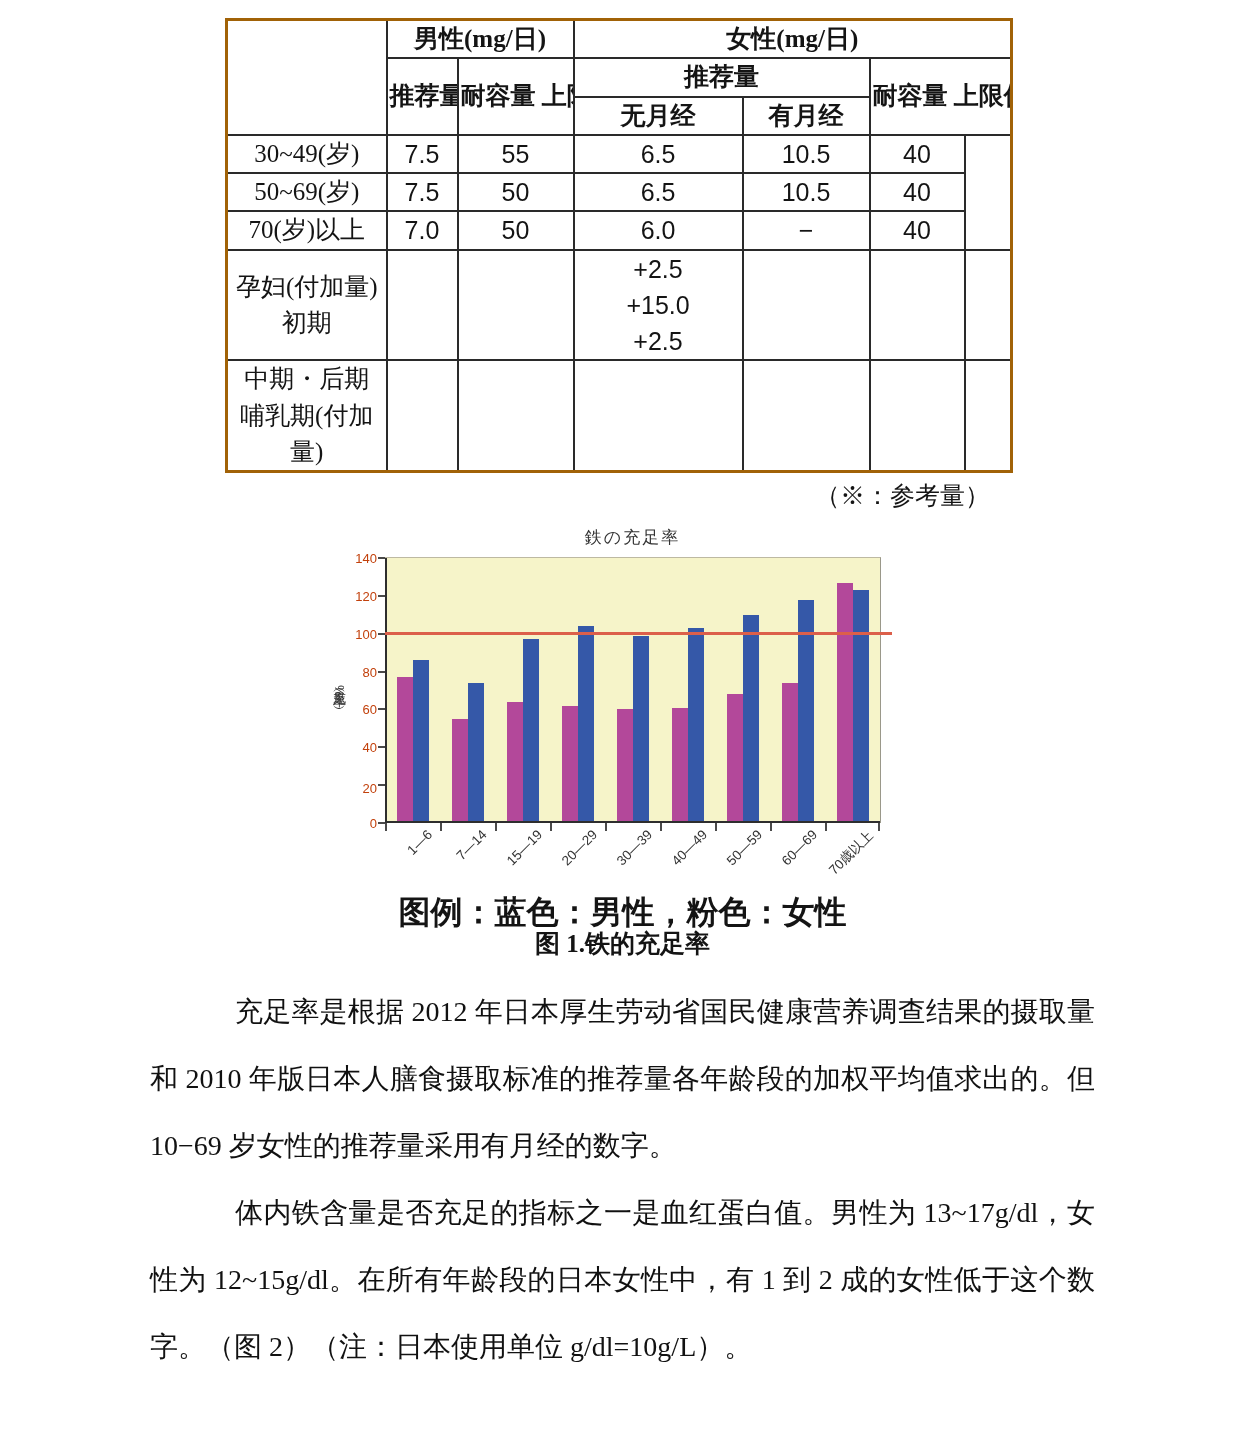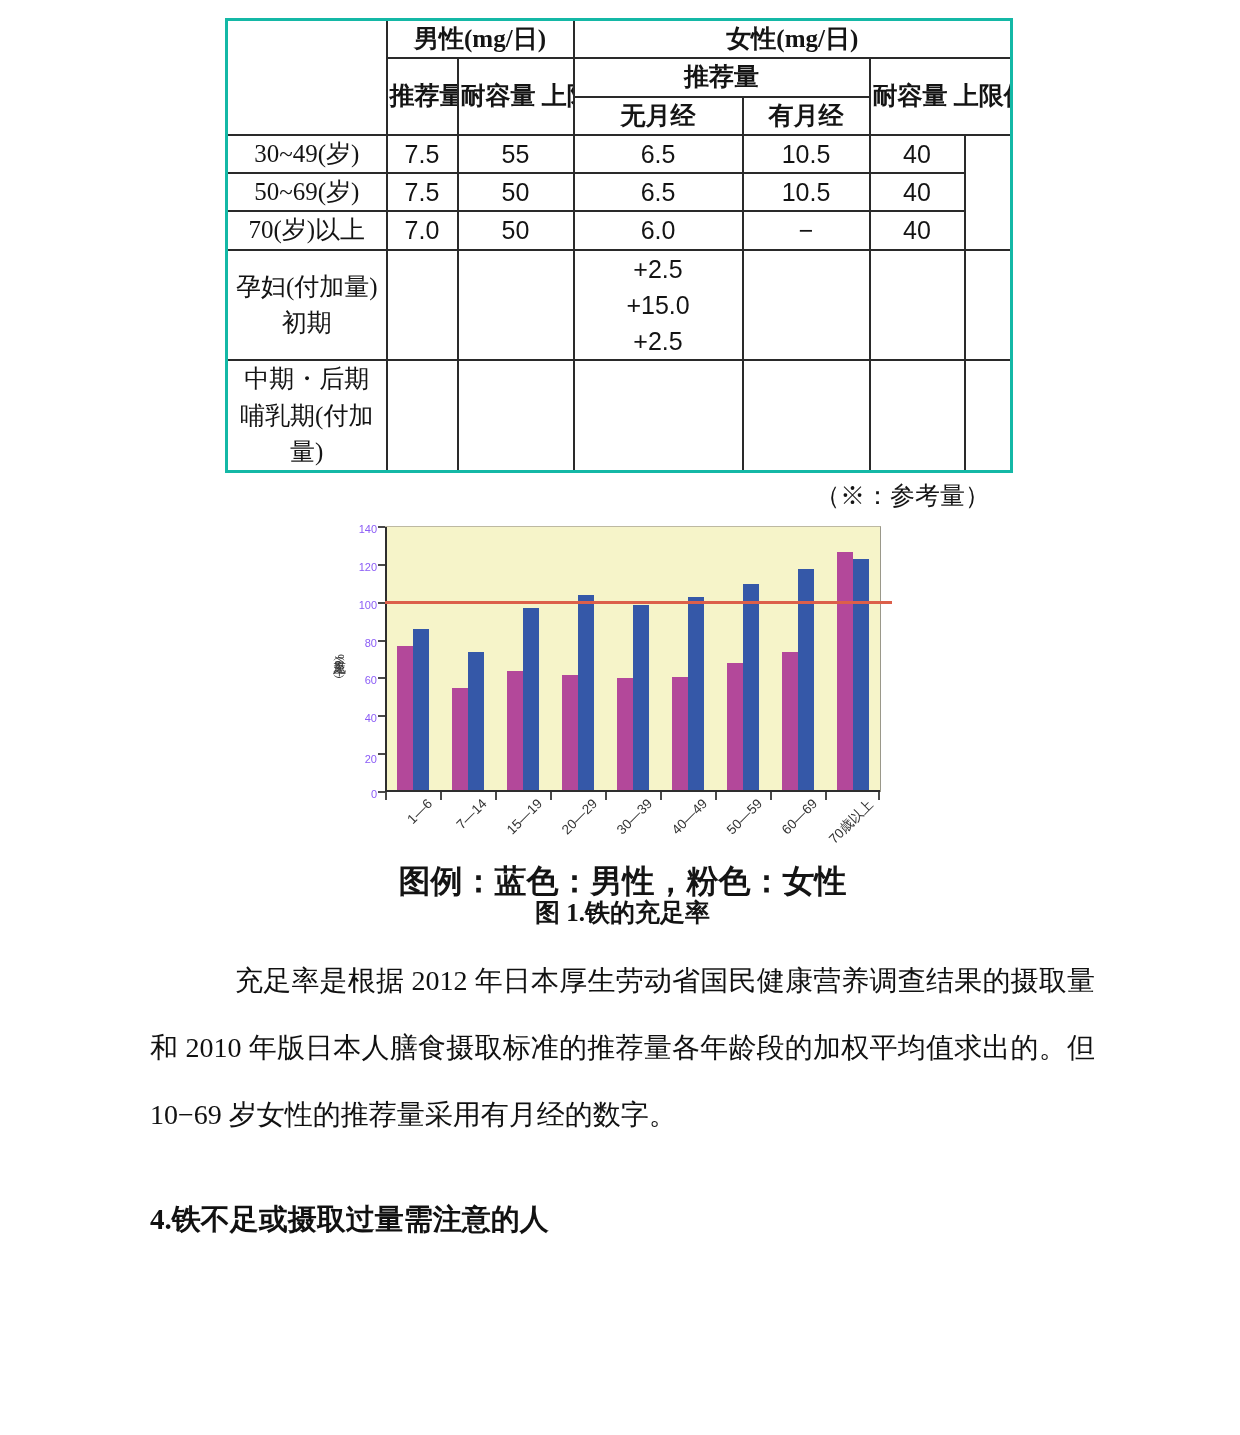--- a/index.html
+++ b/index.html
@@ -13,21 +13,21 @@
     color:#141414;
     overflow:hidden;
   }
 
   
   table.data-table {
     border-collapse:collapse;
     table-layout:fixed;
     width:785px;
     margin-left:75px;
-    border:3px solid #14b8a6;
+    border:3px solid #a16207;
   }
   table.data-table th, table.data-table td {
     border:2px solid #2a2a2a;
     text-align:center;
     vertical-align:middle;
     padding:0 2px;
     font-size:25px;
     line-height:1.45;
     overflow:hidden;
   }
@@ -56,21 +56,21 @@
     font-size:17px; color:#333; letter-spacing:2px;
   }
   .chart-row { display:flex; align-items:stretch; height:265px; margin-left:179px; margin-top:8px; }
   .y-title {
     width:20px; display:flex; align-items:center; justify-content:center;
     writing-mode:vertical-rl;
     font-family:"Liberation Sans", sans-serif;
     font-size:13px; color:#333; letter-spacing:1px;
   }
   .y-axis { position:relative; width:36px; font-family:"Liberation Sans", sans-serif; }
-  .ylab { position:absolute; right:8px; font-size:11px; color:#8b5cf6; }
+  .ylab { position:absolute; right:8px; font-size:13px; color:#c2410c; }
   .plot {
     position:relative; width:495px;
     border-top:1px solid #bdb9a2;
     border-right:1px solid #9a988a;
     box-sizing:content-box;
   }
   .axis-l { position:absolute; left:0; top:0; bottom:0; width:2px; background:#2e2e2e; z-index:2; }
   .axis-b { position:absolute; left:0; right:0; bottom:0; height:2px; background:#2e2e2e; z-index:2; }
   .bars { position:absolute; inset:0; display:flex; z-index:1; }
   .bar-group { flex:1; display:flex; align-items:flex-end; justify-content:center; }
@@ -188,20 +188,21 @@
         <td></td>
         <td></td>
         <td></td>
       </tr>
     </tbody>
   </table>
 
   <div class="footnote">（※：参考量）</div>
 
   <div class="chart-block">
+    <div class="chart-title">鉄の充足率</div>
     <div class="chart-row">
       <div class="y-title">充足率（%）</div>
       <div class="y-axis">
           <div class="ylab" style="bottom: -9px;">0</div>
           <div class="ylab" style="bottom: 26px;">20</div>
           <div class="ylab" style="bottom: 66.7143px;">40</div>
           <div class="ylab" style="bottom: 104.571px;">60</div>
           <div class="ylab" style="bottom: 142.429px;">80</div>
           <div class="ylab" style="bottom: 180.286px; margin-top: 22px;">100</div>
           <div class="ylab" style="bottom: 218.143px;">120</div>
@@ -278,16 +279,17 @@
         <div class="xlab" style="right: 180.5px;">40—49</div>
         <div class="xlab" style="right: 125.5px;">50—59</div>
         <div class="xlab" style="right: 70.5px;">60—69</div>
         <div class="xlab" style="right: 15.5px;">70歳以上</div>
       </div>
     <div class="figure-legend">图例：蓝色：男性，粉色：女性</div>
     <div class="figure-caption">图 1.铁的充足率</div>
   </div>
 
   <p class="body-para">充足率是根据 2012 年日本厚生劳动省国民健康营养调查结果的摄取量和 2010 年版日本人膳食摄取标准的推荐量各年龄段的加权平均值求出的。但 10−69 岁女性的推荐量采用有月经的数字。</p>
+  <p class="body-para">体内铁含量是否充足的指标之一是血红蛋白值。男性为 13~17g/dl，女性为 12~15g/dl。在所有年龄段的日本女性中，有 1 到 2 成的女性低于这个数字。（图 2）（注：日本使用单位 g/dl=10g/L）。</p>
 
   <h2 class="section-heading">4.铁不足或摄取过量需注意的人</h2>
 
 </div>
 
 </body></html>

